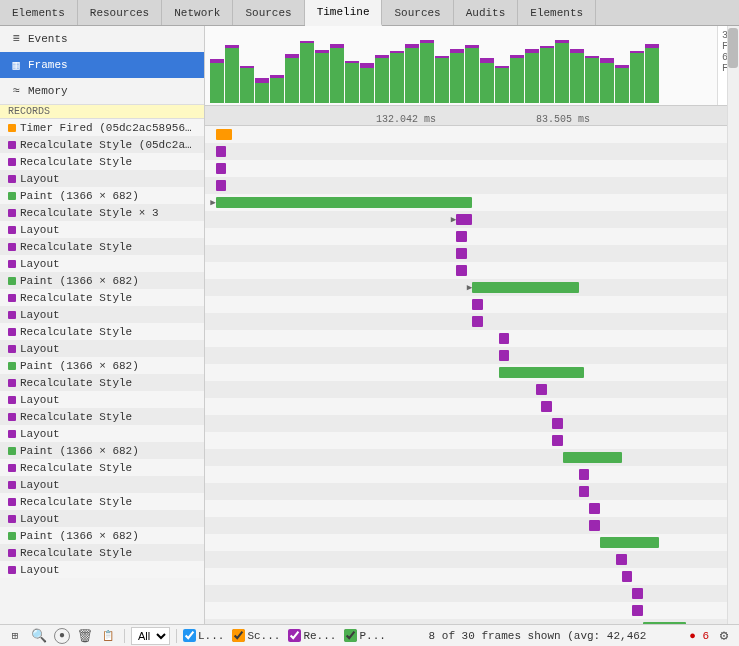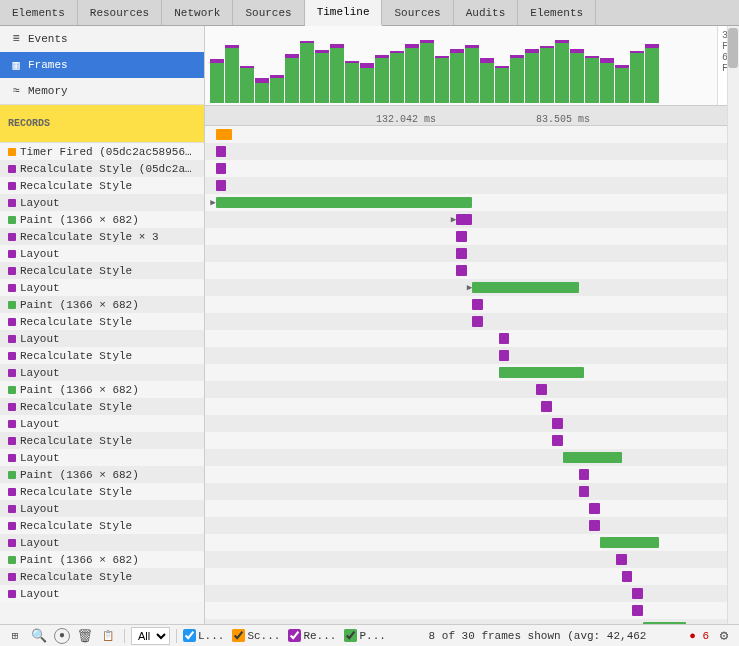--- a/index.html
+++ b/index.html
@@ -71,28 +71,28 @@
       font-size: 12px;
       flex-shrink: 0;
     }
 
     .records-section {
       flex: 1;
       overflow-y: auto;
     }
 
     .records-header {
-      padding: 13px 8px;
+      padding: 1px 8px;
       font-size: 10px;
-      font-weight: bold;
+      font-weight: normal;
       color: #666;
       text-transform: uppercase;
       border-top: 1px solid #ddd;
       border-bottom: 1px solid #ddd;
-      background: #fde047;
+      background: #fef9c3;
     }
 
     .record-row {
       display: flex;
       align-items: center;
       padding: 1px 8px;
       font-size: 11px;
       color: #333;
       height: 17px;
       white-space: nowrap;

